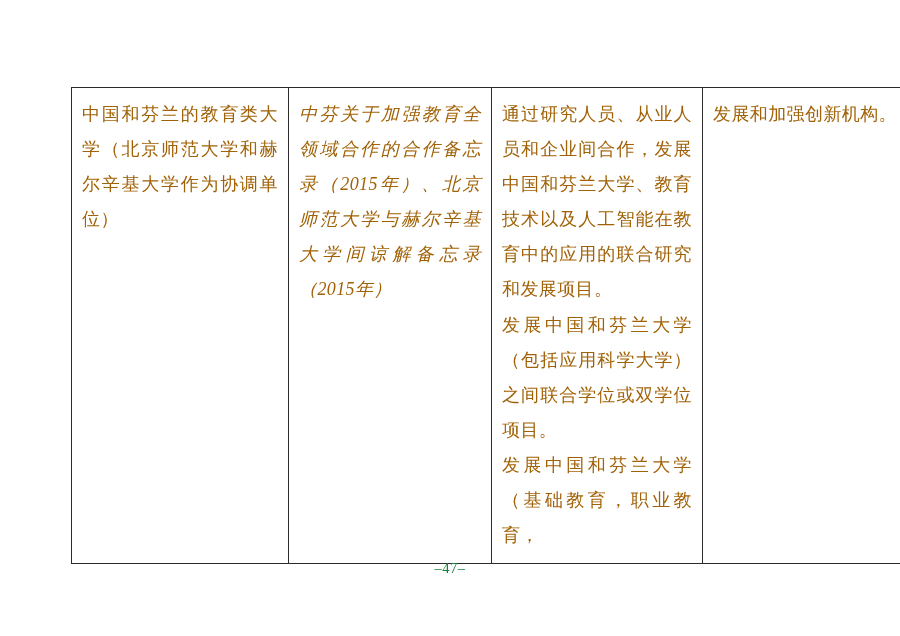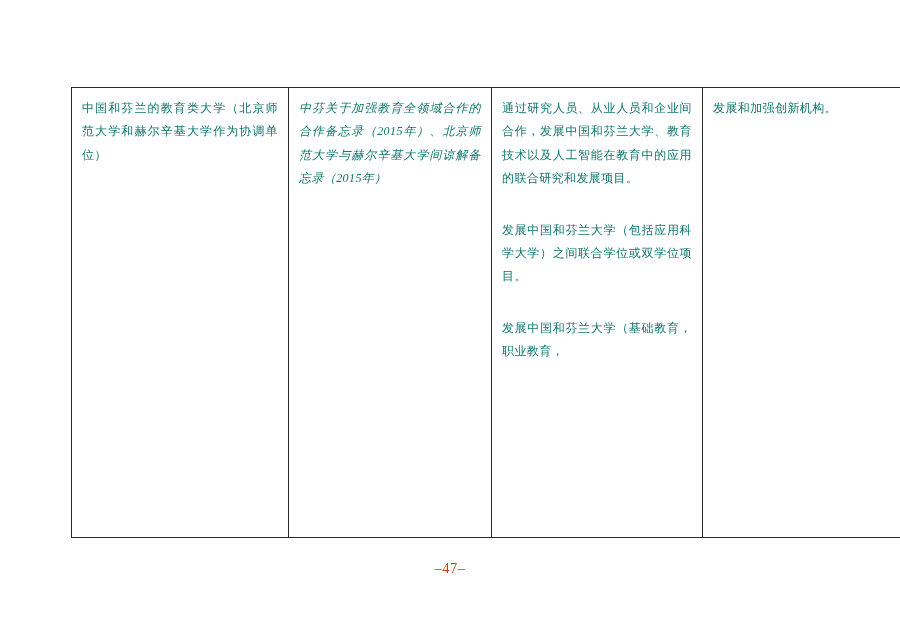--- a/index.html
+++ b/index.html
@@ -25,53 +25,52 @@
     left: 71px;
     top: 87px;
     width: 760px;
     border-collapse: collapse;
     table-layout: fixed;
   }
   .doc-table td {
     border: 1px solid #2b2b2b;
     vertical-align: top;
     padding: 9px 10px 10px 10px;
-    font-size: 12px;
+    font-size: 18px;
     line-height: 1.95;
     letter-spacing: 0.4px;
-    color: #0f766e;
+    color: #a16207;
   }
   .col1 { width: 196px; }
   .col2 { width: 182px; font-style: italic; }
   .col3 { width: 190px; }
   .col4 { width: 192px; }
 
   .cell-para {
     margin: 0;
     text-align: justify;
     text-justify: inter-ideograph;
   }
   .cell-para + .cell-para {
-    margin-top: 28px;
   }
   .col2-cell .cell-para {
     text-align: justify;
   }
   .cell-tall {
     height: 430px;
   }
   .page-number {
     position: absolute;
     left: 0;
     top: 560px;
     width: 900px;
     text-align: center;
     font-size: 14.5px;
     letter-spacing: 0.5px;
-    color: #c2410c;
+    color: #15803d;
     font-family: "Liberation Serif", "DejaVu Serif", serif;
   }
 </style>
 </head>
 <body>
 
 <div class="page">
 
   <table class="doc-table">
     <tbody>

